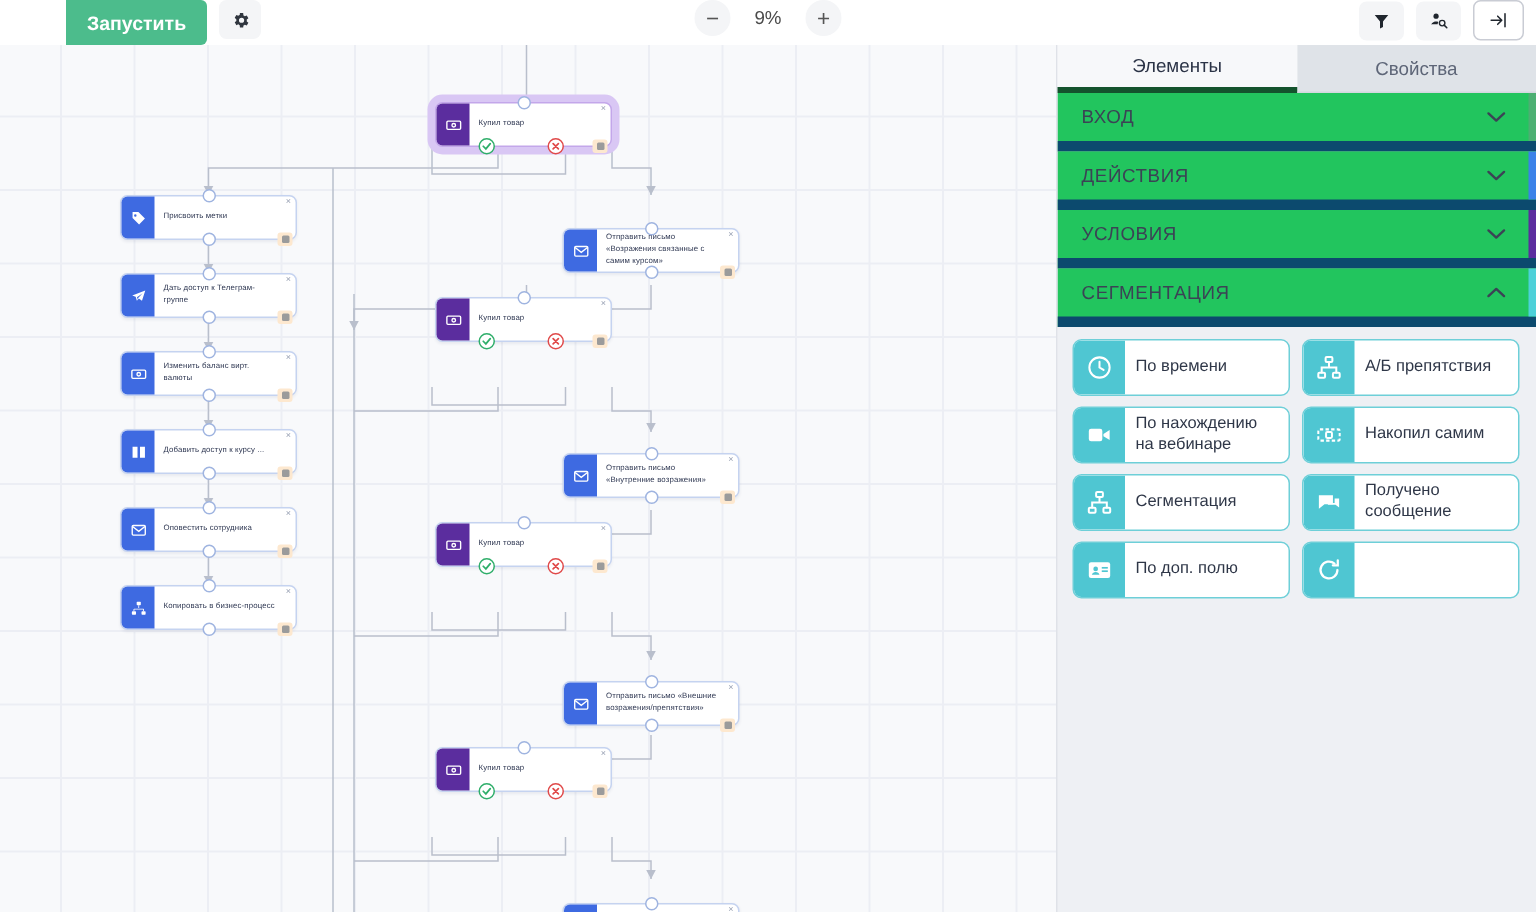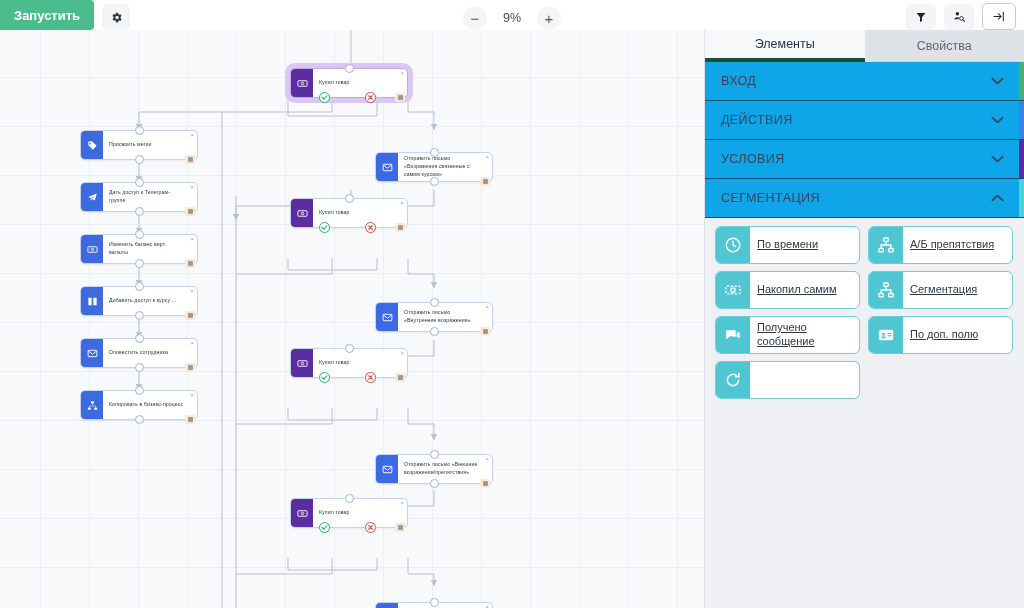--- a/index.html
+++ b/index.html
@@ -8,22 +8,23 @@
     font-family: "Liberation Sans", sans-serif;
     background: #ffffff;
     color: #333;
     -webkit-font-smoothing: antialiased;
   }
   #app { position: relative; width: 1024px; height: 608px; }
 
   
   .toolbar {
     position: absolute; left: 0; top: 0; width: 1024px; height: 30px;
-    background: #ffffff; display: flex; align-items: flex-end;
+    background: #ffffff; display: flex; align-items: flex-start;
     z-index: 30;
+    padding-left: 44px;
   }
   .run-btn {
     margin-left: 0px; height: 30px; padding: 0 14px;
     background: #4CBC8C; color: #fff; font-size: 13px; font-weight: 600;
     border: none; border-radius: 0 4px 4px 0; cursor: pointer;
     display: flex; align-items: center;
   }
   .tb-icon-btn {
     width: 28px; height: 26px; margin-left: 8px; border-radius: 5px;
     background: #f4f5f7; border: none; cursor: pointer;
@@ -116,41 +117,41 @@
   }
   .tabs { display: flex; height: 32px; flex: 0 0 32px; }
   .tab {
     flex: 1; display: flex; align-items: center; justify-content: center;
     font-size: 12.5px; cursor: pointer; color: #5d6577;
     background: #dfe3e8; border-bottom: 1px solid #d4d8df;
   }
   .tab.active { background: #f7f8fa; color: #2b3346; font-weight: 400; border-bottom: 4px solid #14532d; }
   .accordion { flex: 1; overflow-y: auto; }
   .acc-head {
-    position: relative; height: 39px; background: #0ea5e9;
-    border-bottom: 1px solid #0c4a6e;
+    position: relative; height: 39px; background: #22c55e;
+    border-bottom: 7px solid #0c4a6e;
     display: flex; align-items: center; padding: 0 16px;
     font-size: 12.5px; color: #3b4355; letter-spacing: .4px; cursor: pointer;
   }
   .acc-head .edge { position: absolute; right: 0; top: 0; width: 5px; height: 100%; }
   .acc-head .chev { position: absolute; right: 20px; top: 50%; margin-top: -4px; }
   .acc-body { background: #eef0f4; padding: 8px 10px 12px 10px; }
   .card-grid { display: flex; flex-wrap: wrap; gap: 7px 8px; }
   .card {
     width: 145px; height: 38px; background: #fff;
     border: 1px solid #6ecfd8; border-radius: 6px;
     display: flex; align-items: stretch; overflow: hidden; cursor: pointer;
   }
   .card .cic {
     width: 34px; flex: 0 0 34px; background: #4fc6d2;
     display: flex; align-items: center; justify-content: center;
   }
   .card .clbl {
     flex: 1; display: flex; align-items: center; padding: 16px 7px;
-    font-size: 11px; line-height: 1.25; color: #2f3748; text-decoration: underline;
+    font-size: 11px; line-height: 1.25; color: #2f3748;
   }
   svg { display: block; }
 </style>
 </head>
 <body>
 
 <div id="app">
 
   <div class="toolbar">
     <button class="run-btn">Запустить</button>
@@ -580,20 +581,29 @@
               <svg width="18" height="18" viewBox="0 0 24 24" fill="none" stroke="#fff" stroke-width="1.8">
                 <rect x="9" y="2.6" width="6" height="4.6" rx="1"></rect>
                   <rect x="2.5" y="16.6" width="6" height="4.6" rx="1"></rect>
                 <rect x="15.5" y="16.6" width="6" height="4.6" rx="1"></rect>
                 <path d="M12 7.4v4.4M5.5 16.4V12h13v4.4M5.5 12h13" stroke-linecap="round"></path>
               </svg>
             </div>
             <div class="clbl">А/Б препятствия</div>
           </div>
 
+          <div class="card">
+            <div class="cic">
+              <svg width="18" height="18" viewBox="0 0 24 24" fill="#fff">
+                <rect x="2.5" y="6.5" width="12" height="11" rx="2"></rect>
+                  <path d="M15.5 11l5.5-3.5v9L15.5 13z"></path>
+              </svg>
+            </div>
+            <div class="clbl">По нахождению на вебинаре</div>
+          </div>
 
           <div class="card">
             <div class="cic">
               <svg width="18" height="18" viewBox="0 0 24 24" fill="none" stroke="#fff" stroke-width="1.8">
                 <rect x="2.5" y="7" width="19" height="10" rx="1.4" stroke-dasharray="3 2"></rect>
                 <rect x="9.4" y="9.4" width="5.2" height="5.2" rx="1"></rect>
               </svg>
             </div>
             <div class="clbl">Накопил самим</div>
           </div>

